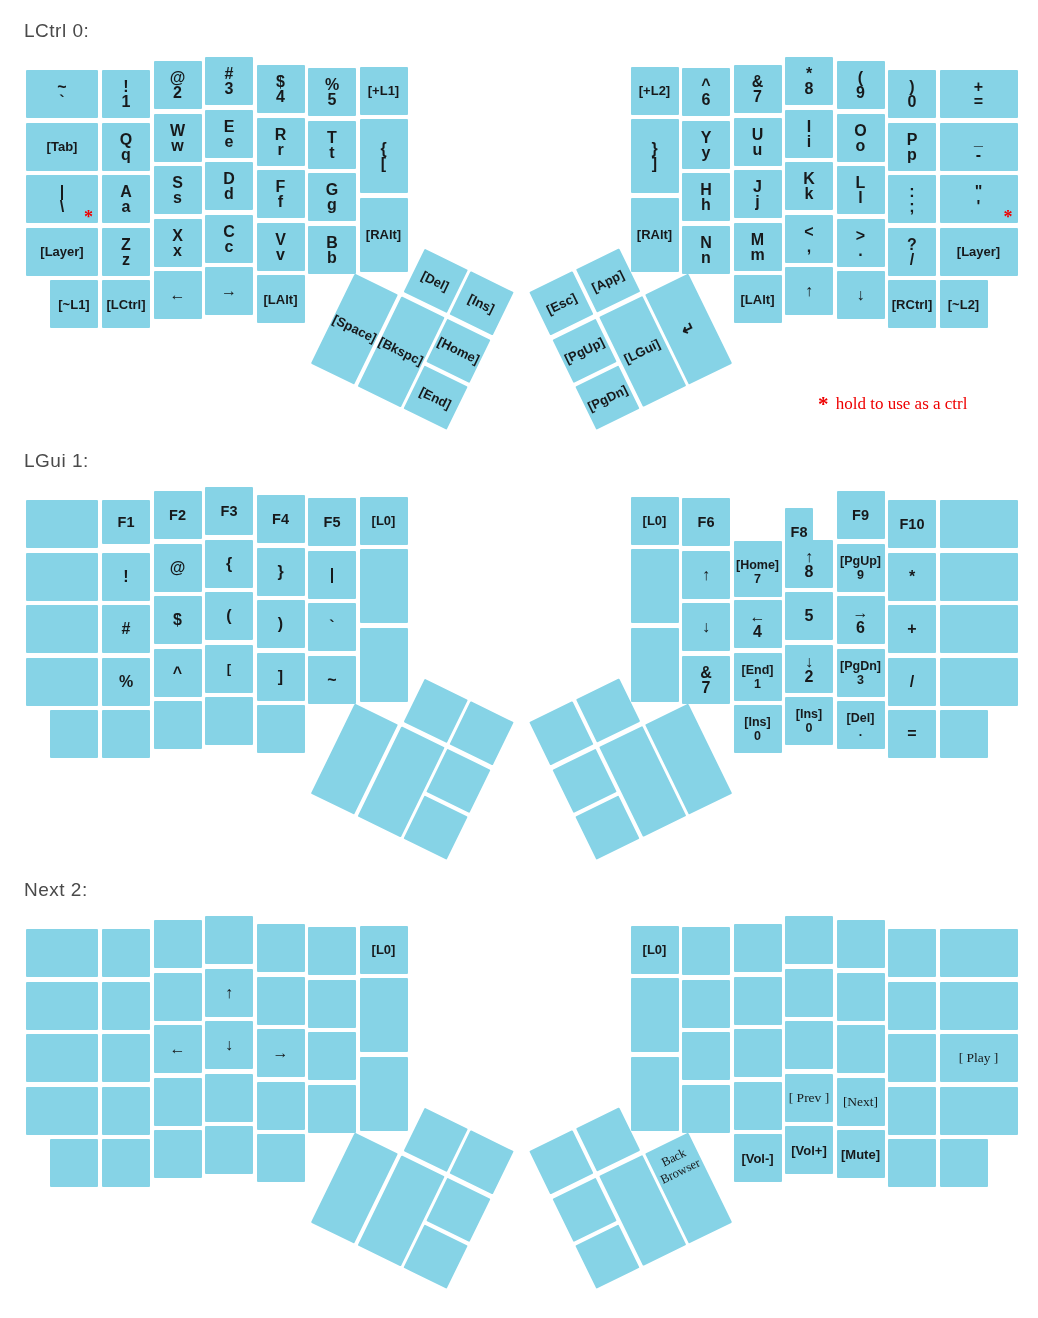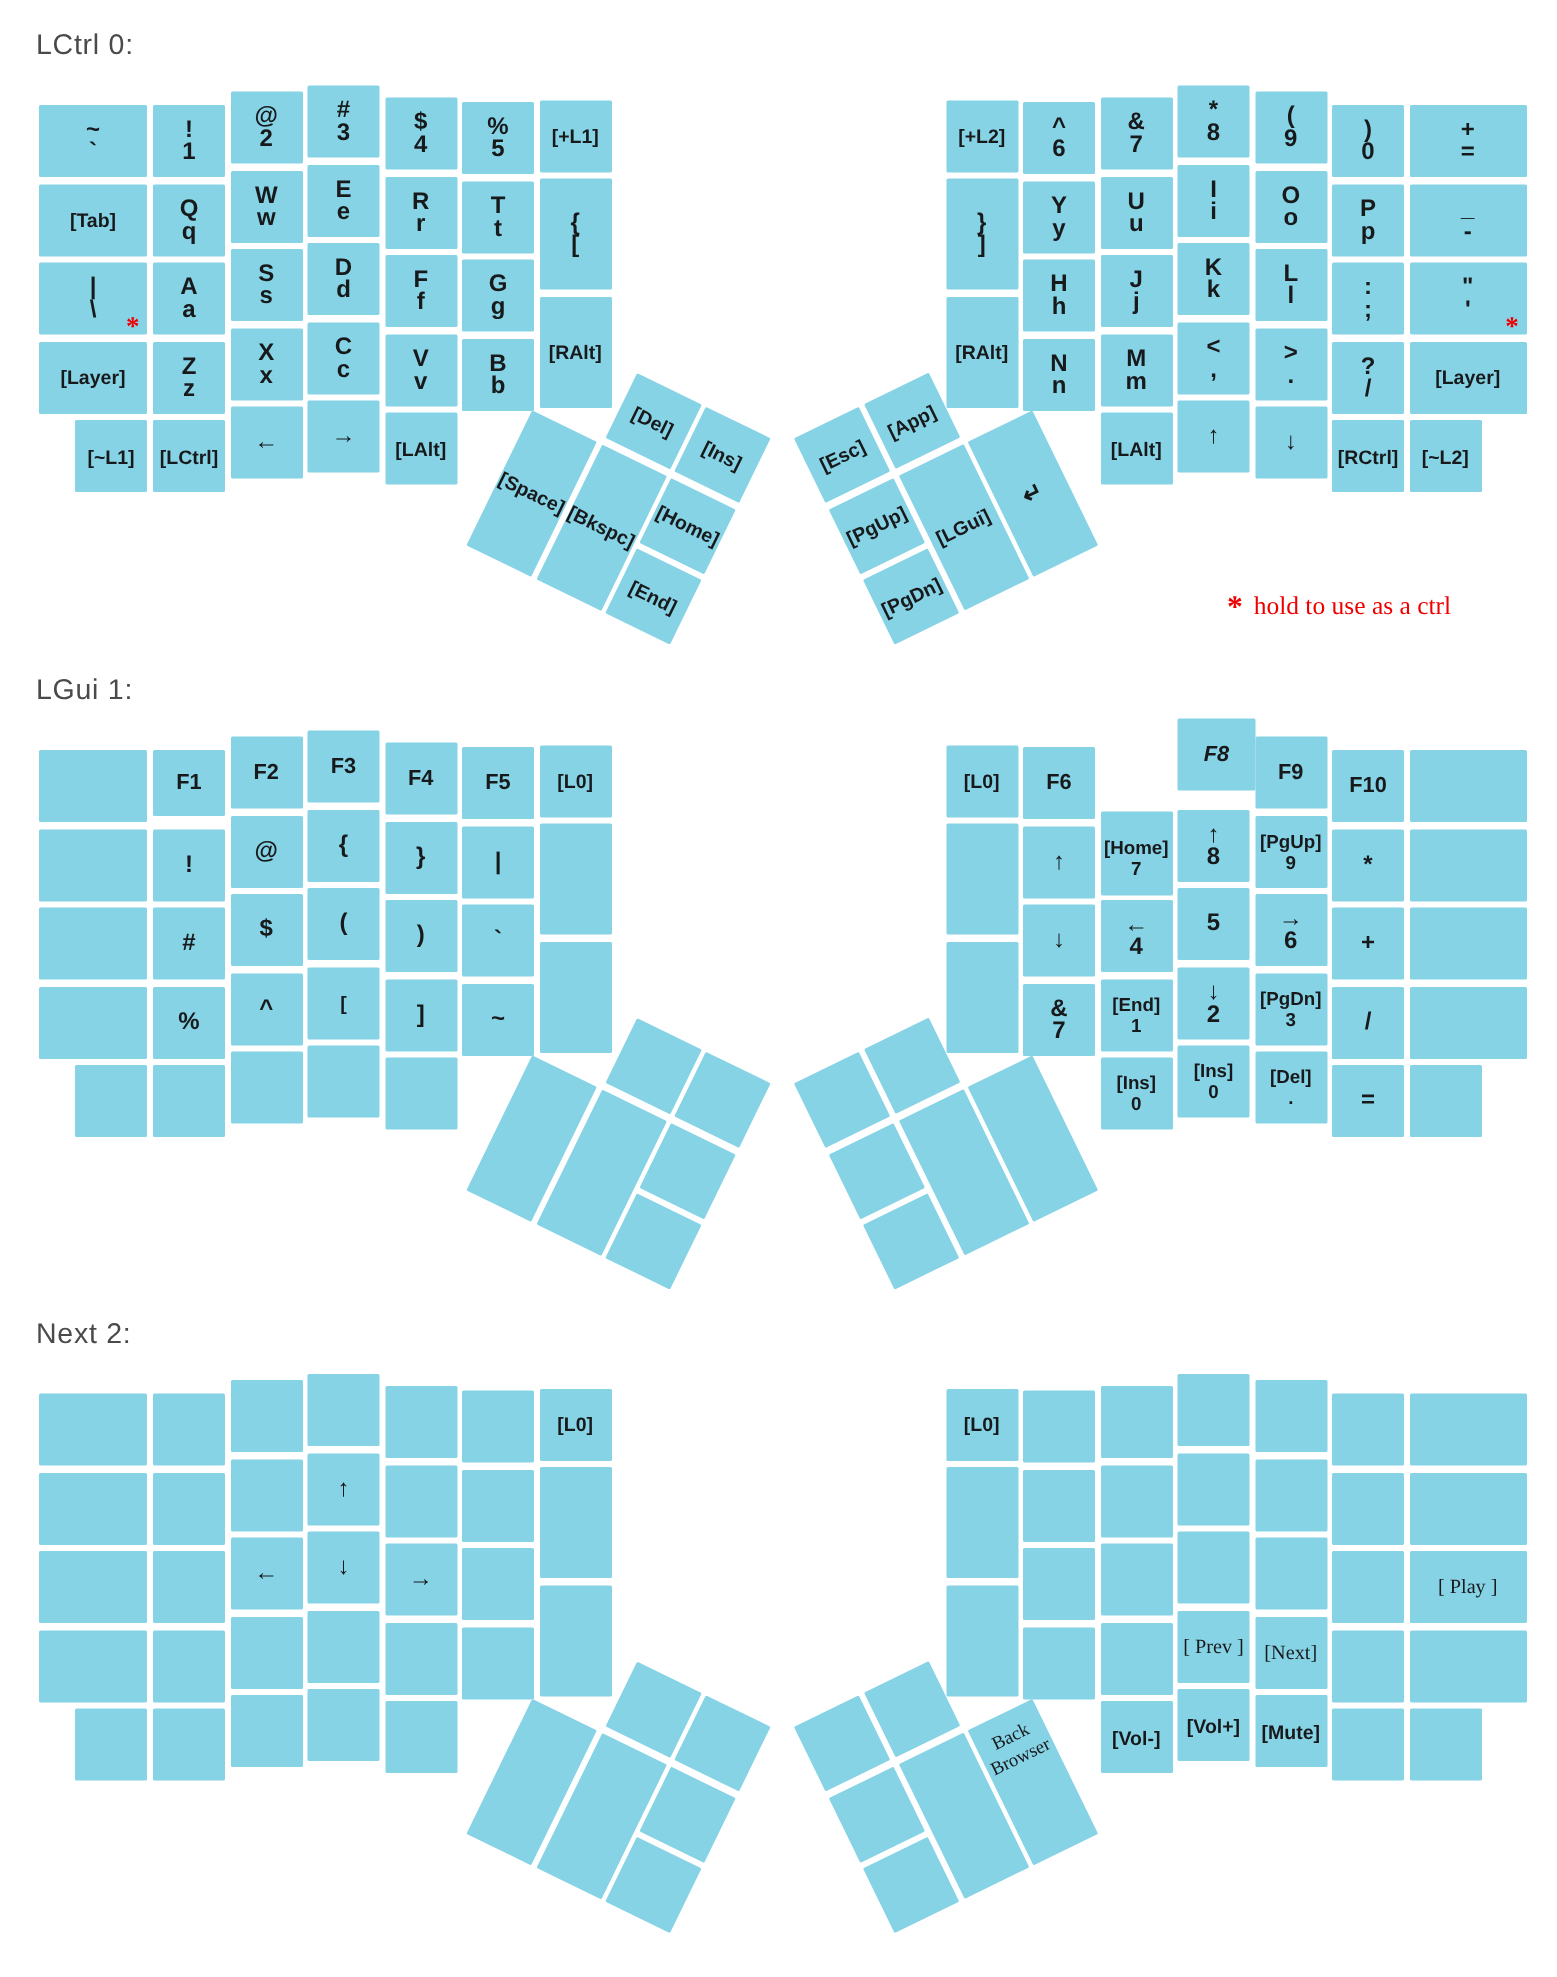--- a/index.html
+++ b/index.html
@@ -372,21 +372,21 @@
     <div class="key sym" style="left: 153.5px; top: 648.5px; width: 48px; height: 48px;">
       <span>^</span>
     </div>
     <div class="key combo" style="left: 836.5px; top: 648.5px; width: 48px; height: 48px;">
       <div>[PgDn]</div>
       <div>3</div>
     </div>
     <div class="key mid" style="left: 205px; top: 487px; width: 48px; height: 48px;">
       <span>F3</span>
     </div>
-    <div class="key mid" style="left: 785px; top: 479px; width: 52px; height: 48px; font-style: italic;">
+    <div class="key mid" style="left: 785px; top: 508px; width: 28px; height: 48px;">
       <span>F8</span>
     </div>
     <div class="key sym" style="left: 205px; top: 539.5px; width: 48px; height: 48px;">
       <span>{</span>
     </div>
     <div class="key pair" style="left: 785px; top: 539.5px; width: 48px; height: 48px;">
       <div>↑</div>
       <div>8</div>
     </div>
     <div class="key sym" style="left: 205px; top: 592px; width: 48px; height: 48px;">

